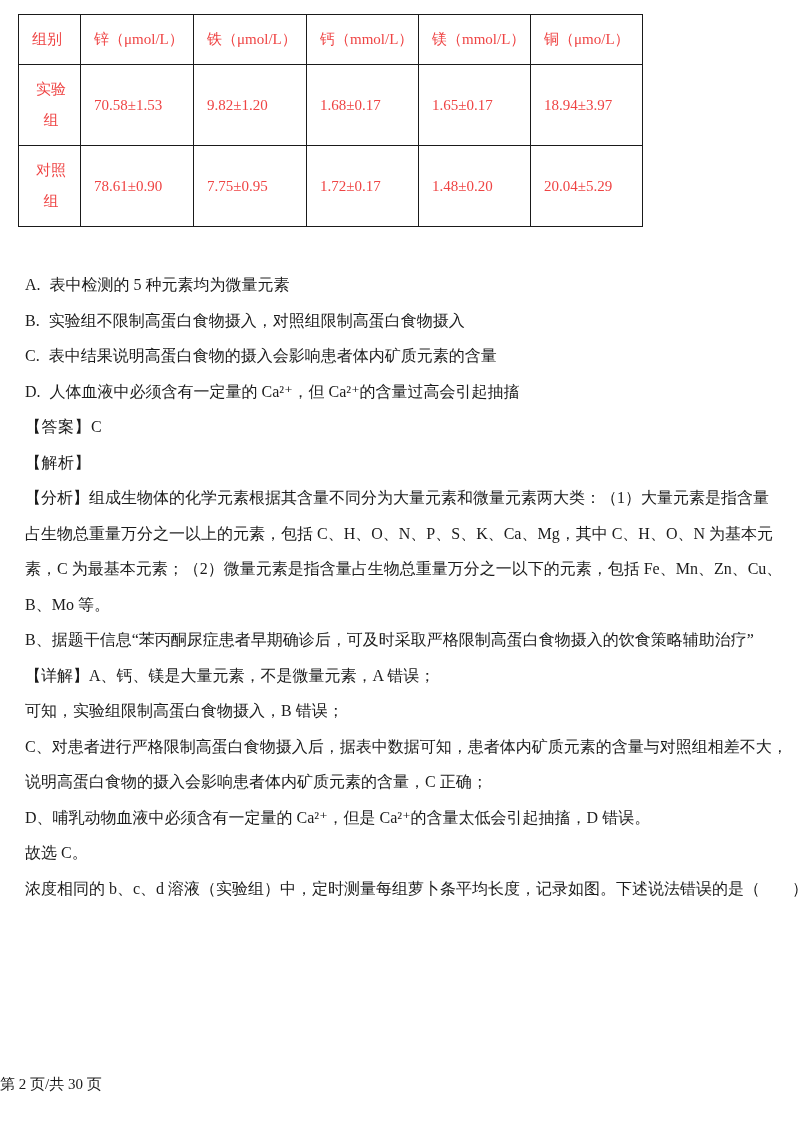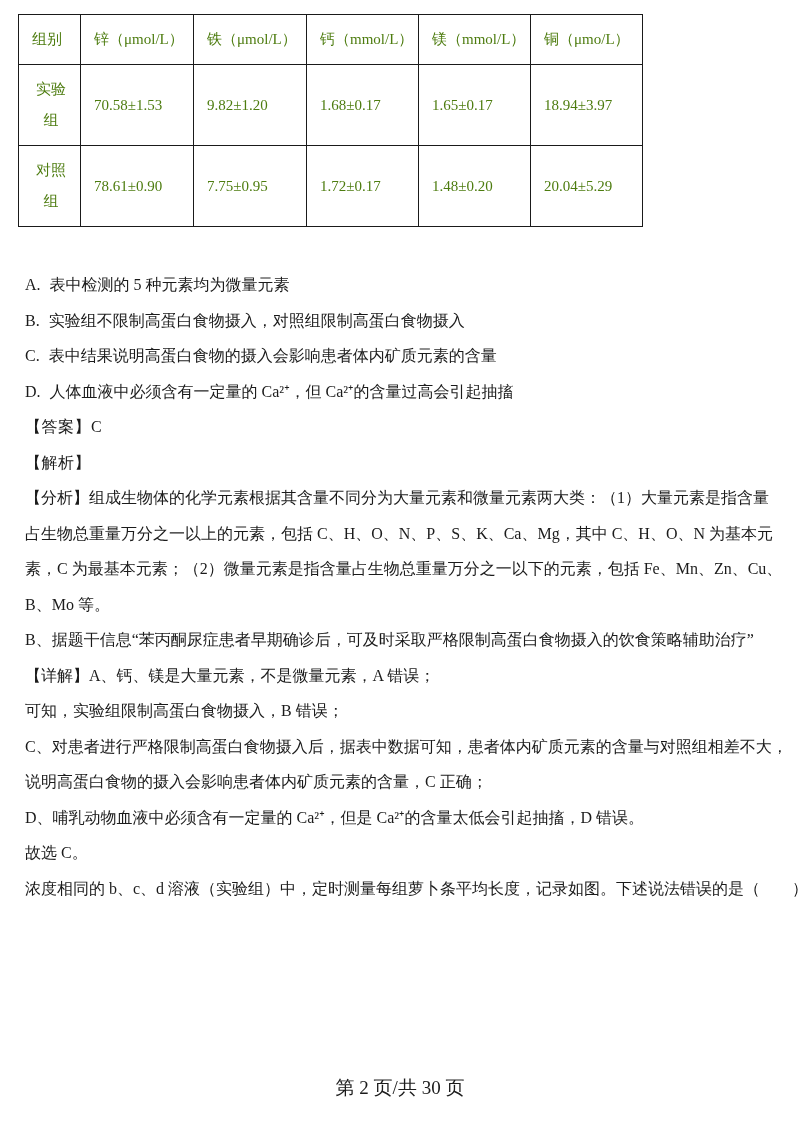--- a/index.html
+++ b/index.html
@@ -17,21 +17,21 @@
   }
 
   
   .mineral-table {
     position: absolute;
     left: 18px;
     top: 14px;
     border-collapse: collapse;
     table-layout: fixed;
     font-size: 15px;
-    color: #4d7c0f;
+    color: #ef4444;
   }
   .mineral-table th,
   .mineral-table td {
     border: 1.6px solid #1a1a1a;
     font-weight: normal;
     text-align: left;
     vertical-align: middle;
     padding: 0 0 0 13px;
     box-sizing: border-box;
   }
@@ -48,33 +48,32 @@
     position: absolute;
     left: 25px;
     top: 267px;
     width: 770px;
     font-size: 16px;
   }
   .line {
     height: 35.5px;
     line-height: 35.5px;
     white-space: nowrap;
-    font-family: Liberation Serif, serif;
   }
   .opt-label { margin-right: 9px; }
   .tag { letter-spacing: 0.5px; }
 
   
   .footer {
     position: absolute;
     left: 0;
     top: 1075px;
     width: 100%;
-    text-align: center;
-    font-size: 19px;
+    text-align: left;
+    font-size: 15px;
     color: #1b1b1b;
   }
 </style>
 </head>
 <body>
 
 <table class="mineral-table">
   <colgroup>
     <col style="width:62px">
     <col style="width:113px">

